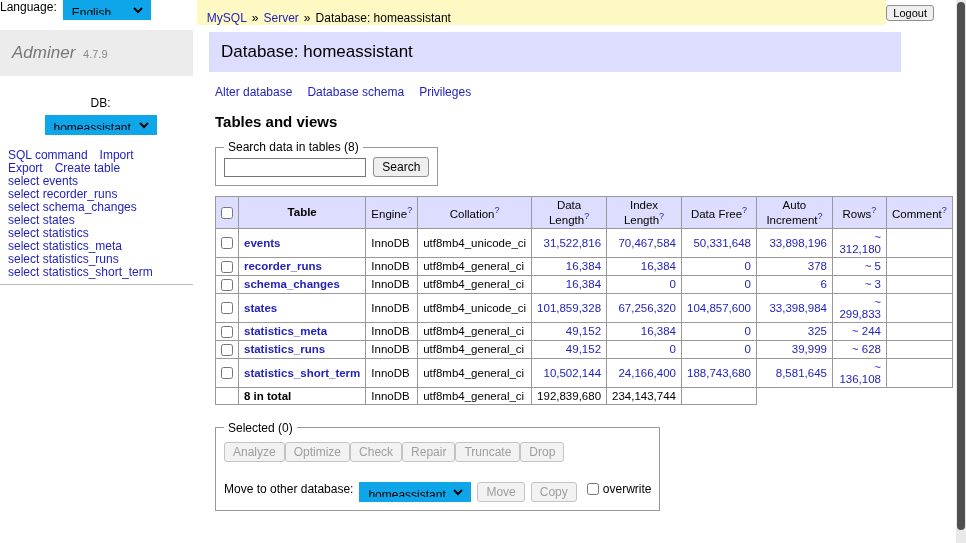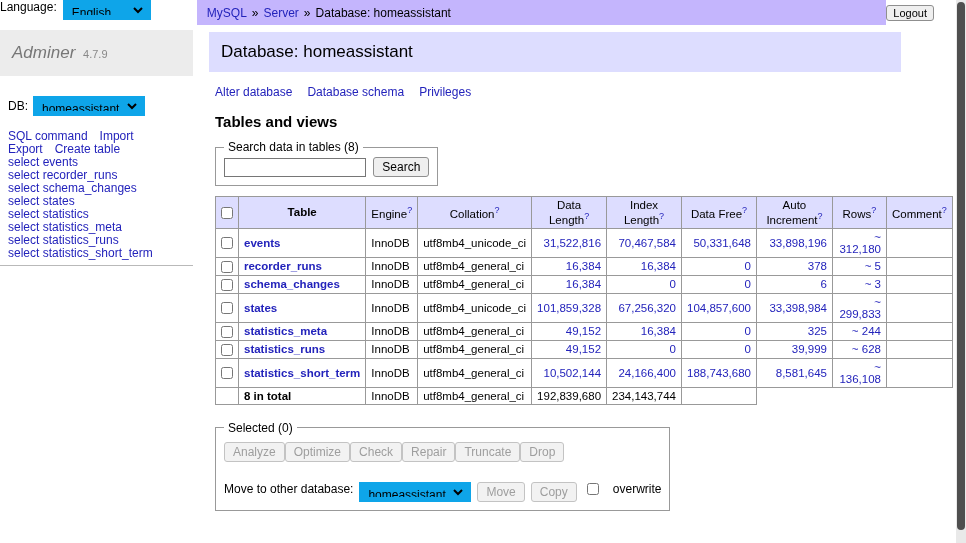--- a/index.html
+++ b/index.html
@@ -14,34 +14,34 @@
   .btn {
     font-family: inherit; font-size: 12px; background: #efefef;
     border: 1px solid #8f8f8f; border-radius: 3px; padding: 2px 8px; cursor: pointer; color:#000;
   }
   .btn:disabled { color: #9e9e9e; border-color: #c3c3c3; background: #f2f2f2; cursor: default; }
 
   
   .topbar { display: flex; align-items: stretch; height: 25px; }
   .lang-area { width: 201px; display: flex; align-items: flex-start; padding-left: 0; gap: 6px; }
   .lang-select { width: 88px; }
-  .breadcrumb { width: 704px; background: #c4b5fd; display: flex; align-items: center; padding-left: 10px; gap: 5px; }
+  .breadcrumb { width: 704px; background: #fef9c3; display: flex; align-items: flex-end; padding-left: 10px; gap: 5px; }
   .bc-sep { color: #000; }
   .logout-area { flex: 1; display: flex; align-items: center; justify-content: center; padding-right: 32px; }
   .logout-btn { font-size: 11px; padding: 1px 6px; }
 
   
   .cols { display: flex; align-items: flex-start; }
   .sidebar { width: 193px; flex: 0 0 193px; }
   .app-header {
     margin: 5px 0 0; background: #ececec; padding: 13px 12px;
     font-weight: normal; font-style: italic; font-size: 17px; color: #777;
   }
   .app-header .ver { font-size: 11px; font-style: normal; color: #888; margin-left: 3px; }
-  .db-row { margin: 20px 0 0 8px; display: flex; align-items: center; gap: 5px; }
+  .db-row { margin: 20px 0 0 8px; display: flex; align-items: center; gap: 5px; flex-direction: column; }
   .db-select { width: 112px; }
   .cmd-links { margin: 14px 0 0 8px; line-height: 13px; }
   .cmd-links + .cmd-links { margin-top: 0; }
   .cmd-links a { margin-right: 12px; }
   .table-links { padding-left: 8px; }
   .table-links a { display: block; line-height: 13px; }
   .sidebar-rule { border: none; border-top: 1px solid #b9b9b9; margin: 5px 0 0; }
 
   
   .main { flex: 1; min-width: 0; padding: 7px 0 0 16px; }
@@ -70,21 +70,21 @@
   .num-cell { text-align: right; }
   .total-cell { font-weight: bold; }
   .total-num { color: #000; }
 
   
   .selected-fieldset { margin-top: 16px; }
   .selected-actions { margin: 4px 0 2px; }
   .selected-actions .btn { }
   .move-row { margin-top: 20px; display: flex; align-items: flex-start; gap: 6px; }
   .move-select { width: 112px; }
-  .overwrite { display: inline-flex; align-items: center; gap: 14px; margin-left: 4px; }
+  .overwrite { display: inline-flex; align-items: center; gap: 4px; margin-left: 4px; }
   .overwrite input { width: 12px; height: 12px; margin: 0; }
 
   
   .scrollbar { position: absolute; right: 0; top: 0; width: 10px; height: 543px; background: #e9e9e9; }
   .scroll-thumb { position: absolute; top: 2px; left: 1px; width: 8px; height: 528px; background: #4f4f4f; border-radius: 4px; }
 </style>
 </head>
 <body>
 
 <div class="topbar">

